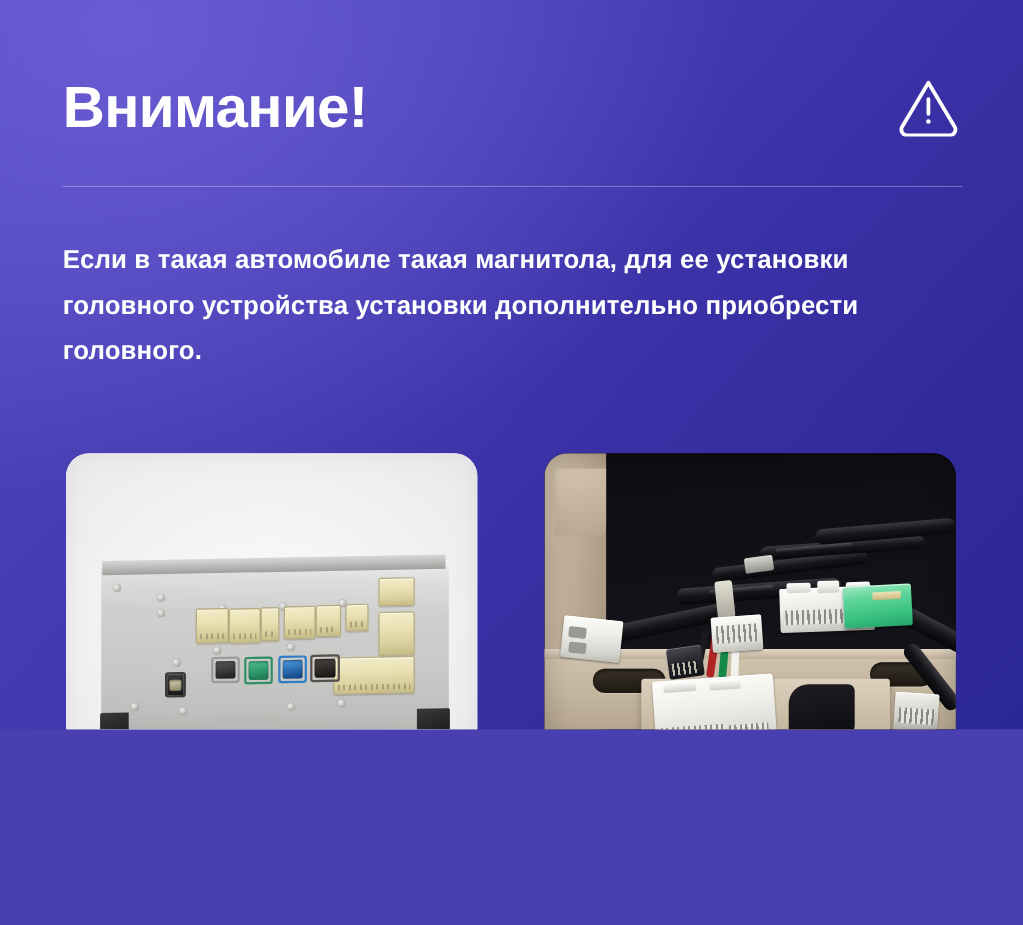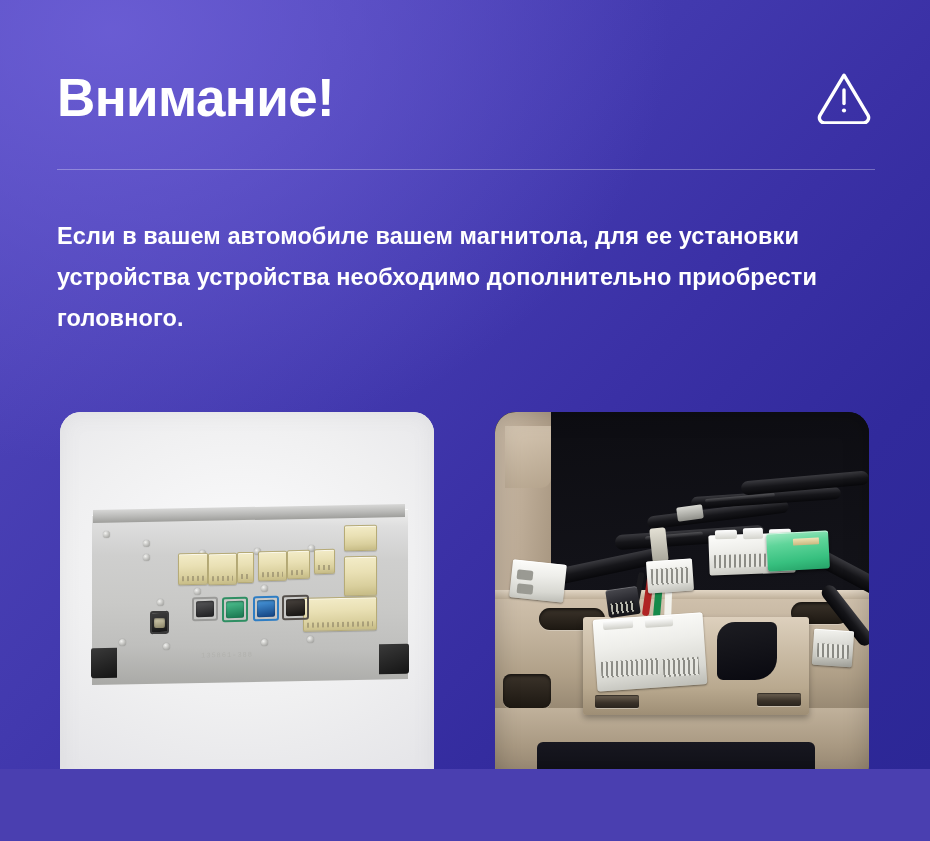--- a/index.html
+++ b/index.html
@@ -11,21 +11,21 @@
   }
 
   body {
     font-family: "Liberation Sans", sans-serif;
     background: #4a3fb0;
   }
 
   #banner {
     position: relative;
     width: 930px;
-    height: 769px;
+    height: 663px;
     background:
       radial-gradient(ellipse 900px 700px at 12% 4%, rgba(110,96,215,0.85) 0%, rgba(110,96,215,0) 62%),
       linear-gradient(133deg, #5249bd 0%, #4b41b6 22%, #4239ae 42%, #3a30a5 60%, #312a9c 78%, #2c2796 100%);
     overflow: hidden;
   }
 
   
   #header {
     position: absolute;
     left: 57px;
@@ -326,22 +326,22 @@
         <path d="M28 5.2 L52 45.4 a5.2 5.2 0 0 1 -4.5 7.6 H8.5 A5.2 5.2 0 0 1 4 45.4 Z" transform="translate(0,-2)" stroke="#ffffff" stroke-width="3.4" stroke-linejoin="round" fill="none"></path>
         <line x1="28" y1="18" x2="28" y2="31.5" stroke="#ffffff" stroke-width="3.4" stroke-linecap="round"></line>
         <circle cx="28" cy="38.5" r="2.1" fill="#ffffff"></circle>
       </svg>
     </div>
   </div>
 
   <div id="divider"></div>
 
   <div id="body-copy">
-    <span class="ln">Если в вашем автомобиле вашем магнитола, для ее установки</span>
-    <span class="ln">устройства устройства необходимо дополнительно приобрести</span>
+    <span class="ln">Если в такая автомобиле такая магнитола, для ее установки</span>
+    <span class="ln">головного устройства установки дополнительно приобрести</span>
     <span class="ln">головного.</span>
   </div>
 
   <div class="photo-card" id="photo-card-left">
     <div class="photo-stage">
       <div id="left-photo-bg"></div>
 
       <div id="head-unit">
         <div id="hu-face"></div>
         <div id="hu-top-edge"></div>

